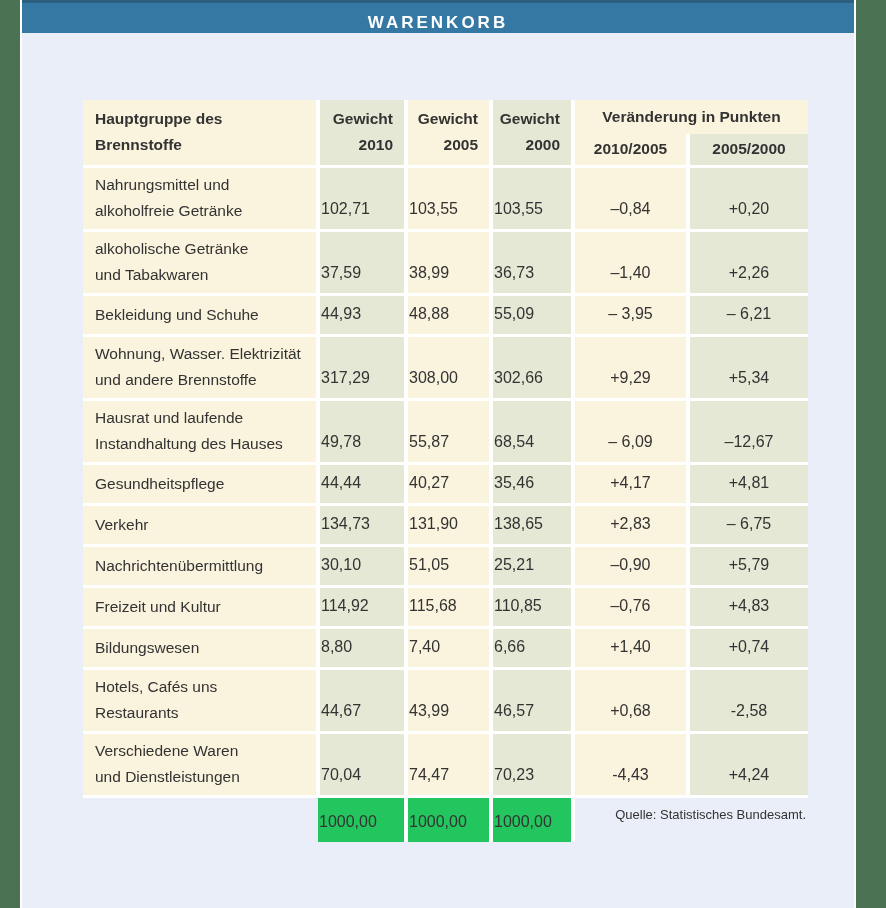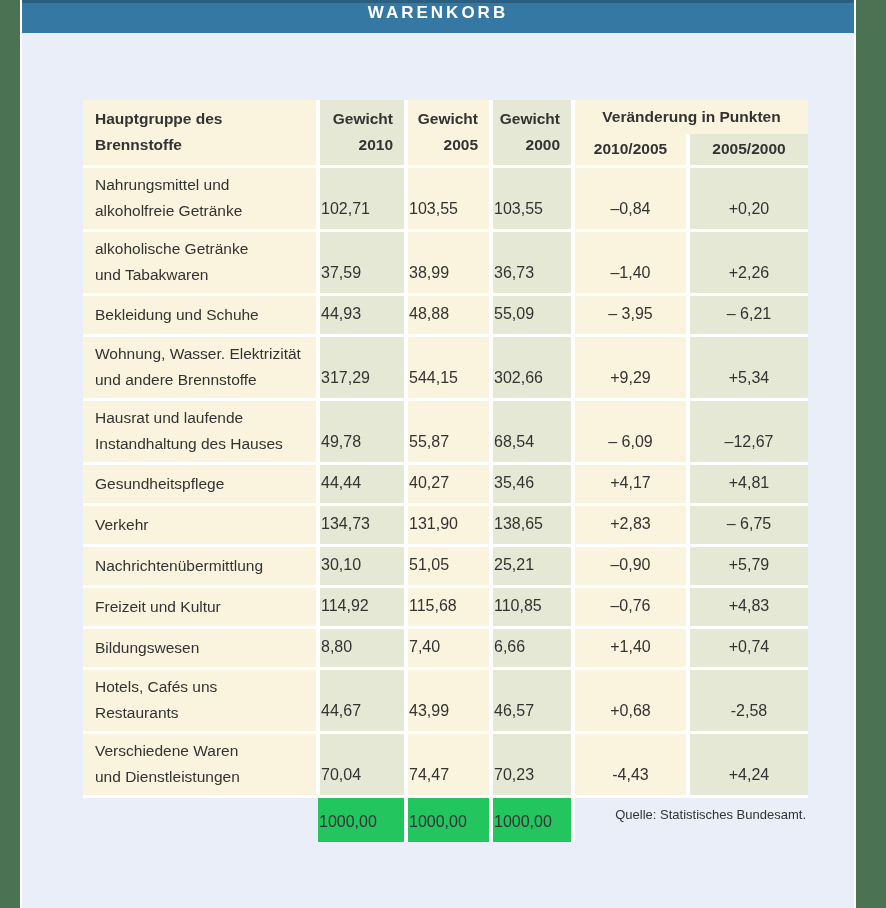--- a/index.html
+++ b/index.html
@@ -17,21 +17,21 @@
   .edge { position: absolute; top: 0; bottom: 0; background: #4b7253; }
   .edge-left  { left: 0; width: 20px; border-right: 2px solid #fdfdfd; }
   .edge-right { right: 0; width: 30px; border-left: 2px solid #fdfdfd; }
 
   .titlebar {
     position: absolute;
     left: 22px; right: 32px; top: 0;
     height: 30px;
     background: #3478a3;
     border-top: 3px solid #2b5f80;
-    display: flex; align-items: flex-start; justify-content: center;
+    display: flex; align-items: flex-end; justify-content: center;
   }
   .titlebar .title-text {
     color: #ffffff;
     font-weight: bold;
     font-size: 17px;
     letter-spacing: 3px;
   }
 
   .tablewrap { position: absolute; left: 83px; top: 100px; width: 725px; }
   table {
@@ -172,21 +172,21 @@
           <td class="num green b-r b-b">55,09</td>
           <td class="chg cream b-r b-b">– 3,95</td>
           <td class="chg green b-b">– 6,21</td>
         </tr>
         <tr class="row-tall">
           <td class="label cream b-r b-b">
             <span class="lblock">Wohnung, Wasser. Elektrizität</span>
             <span class="lblock">und andere Brennstoffe</span>
           </td>
           <td class="num green b-r b-b">317,29</td>
-          <td class="num cream b-r b-b">544,15</td>
+          <td class="num cream b-r b-b">308,00</td>
           <td class="num green b-r b-b">302,66</td>
           <td class="chg cream b-r b-b">+9,29</td>
           <td class="chg green b-b">+5,34</td>
         </tr>
         <tr class="row-tall">
           <td class="label cream b-r b-b">
             <span class="lblock">Hausrat und laufende</span>
             <span class="lblock">Instandhaltung des Hauses</span>
           </td>
           <td class="num green b-r b-b">49,78</td>

